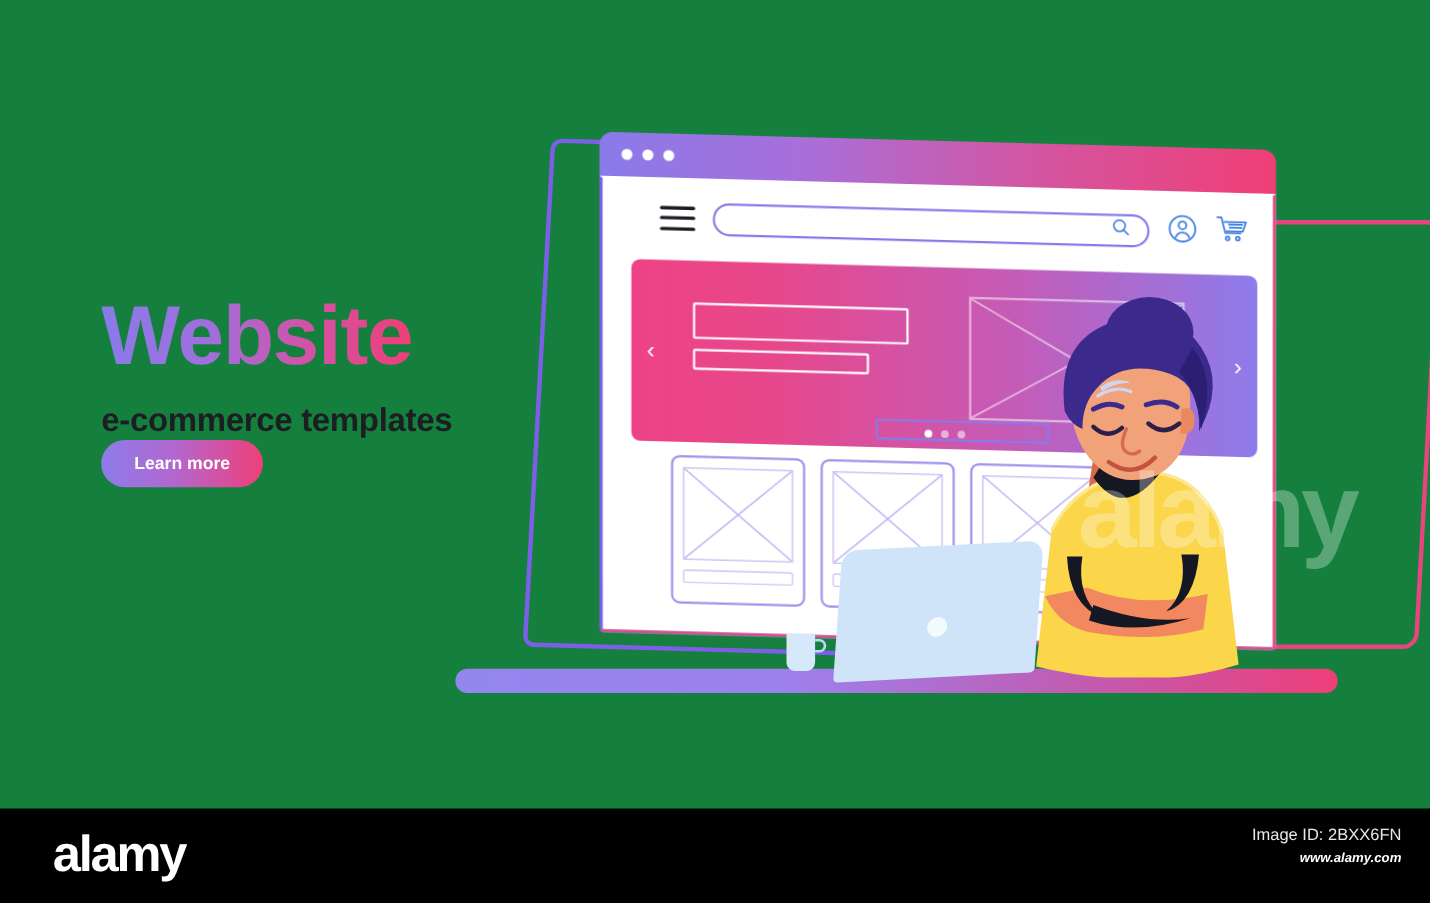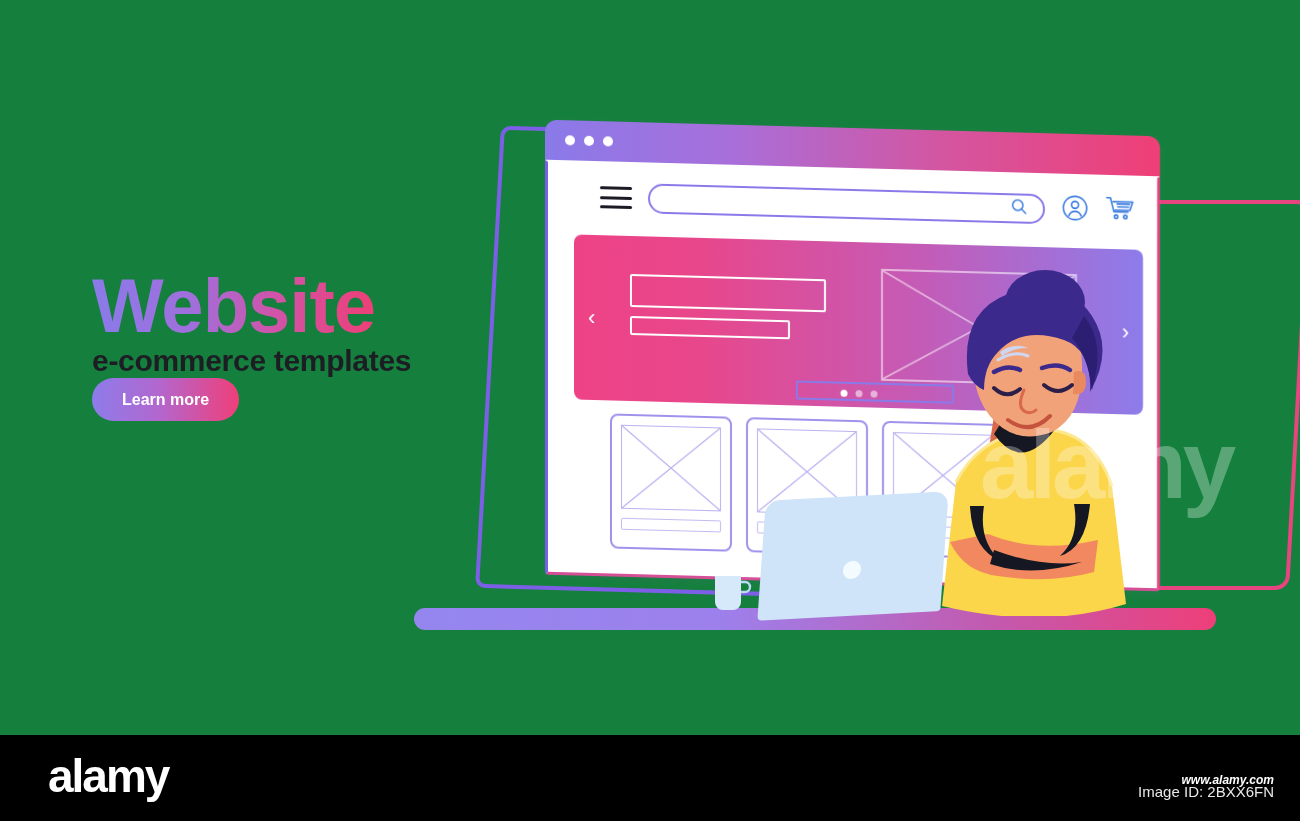--- a/index.html
+++ b/index.html
@@ -14,21 +14,21 @@
   
   .hero-copy { position: absolute; left: 92px; top: 268px; width: 430px; }
   .headline {
     font-size: 76px; font-weight: 700; letter-spacing: -1px; line-height: 1;
     background: linear-gradient(90deg, #8a7ae9 0%, #a06fdc 35%, #d153a8 65%, #ee3f76 100%);
     -webkit-background-clip: text; background-clip: text;
     -webkit-text-fill-color: transparent; color: transparent;
     display: inline-block;
   }
   .subhead {
-    font-size: 30px; font-weight: 700;
+    margin-top: 22px; font-size: 30px; font-weight: 700;
     color: #1d1d24; letter-spacing: -0.3px;
   }
   .cta {
     display: inline-flex; align-items: center; justify-content: center;
     height: 43px; padding: 0 30px; border: none; border-radius: 22px;
     background: linear-gradient(90deg, #8d7cea 0%, #b267cf 45%, #ef3f79 100%);
     color: #fff; font-size: 16px; font-weight: 700;
     font-family: "Liberation Sans", sans-serif; cursor: pointer;
   }
 
@@ -144,21 +144,21 @@
     pointer-events: none; user-select: none;
   }
   .footer {
     position: absolute; left: 0; bottom: 0; width: 1300px; height: 86px;
     background: #000; color: #fff;
   }
   .footer-logo {
     position: absolute; left: 48px; top: 14px; font-size: 46px; font-weight: 700;
     letter-spacing: -2px; font-family: "Liberation Sans", sans-serif;
   }
-  .footer-id { position: absolute; right: 26px; top: 16px; font-size: 15px; color: #e8e8e8; margin-top: 32px; }
+  .footer-id { position: absolute; right: 26px; top: 16px; font-size: 15px; color: #e8e8e8; }
   .footer-url { position: absolute; right: 26px; top: 38px; font-size: 12px; font-weight: 700; font-style: italic; }
 </style>
 </head>
 <body>
 
 <div id="stage">
 
   <div class="hero-copy">
     <div>
       <span class="headline">Website</span>

